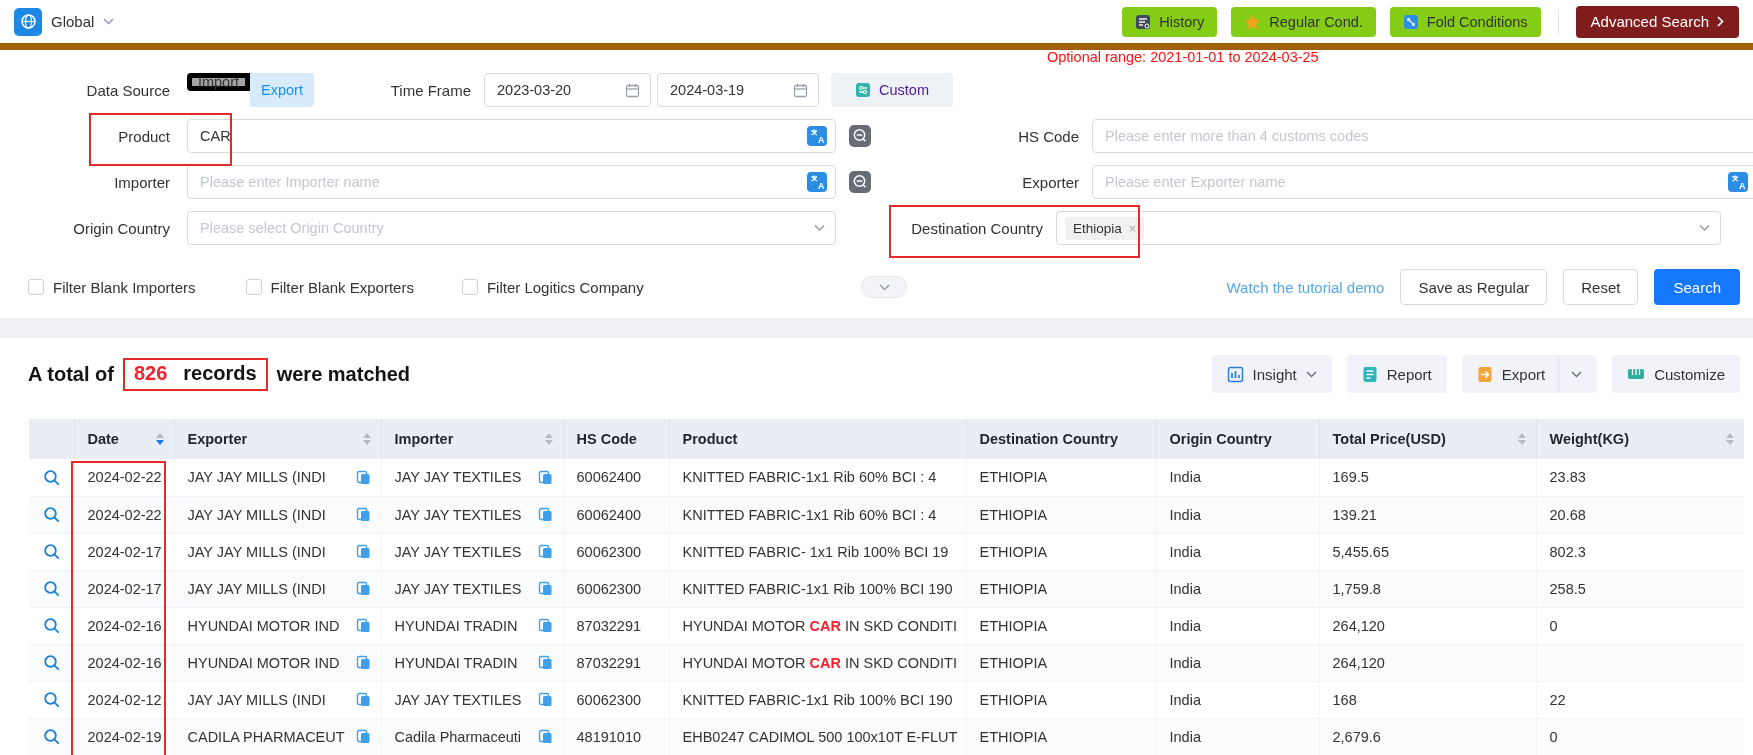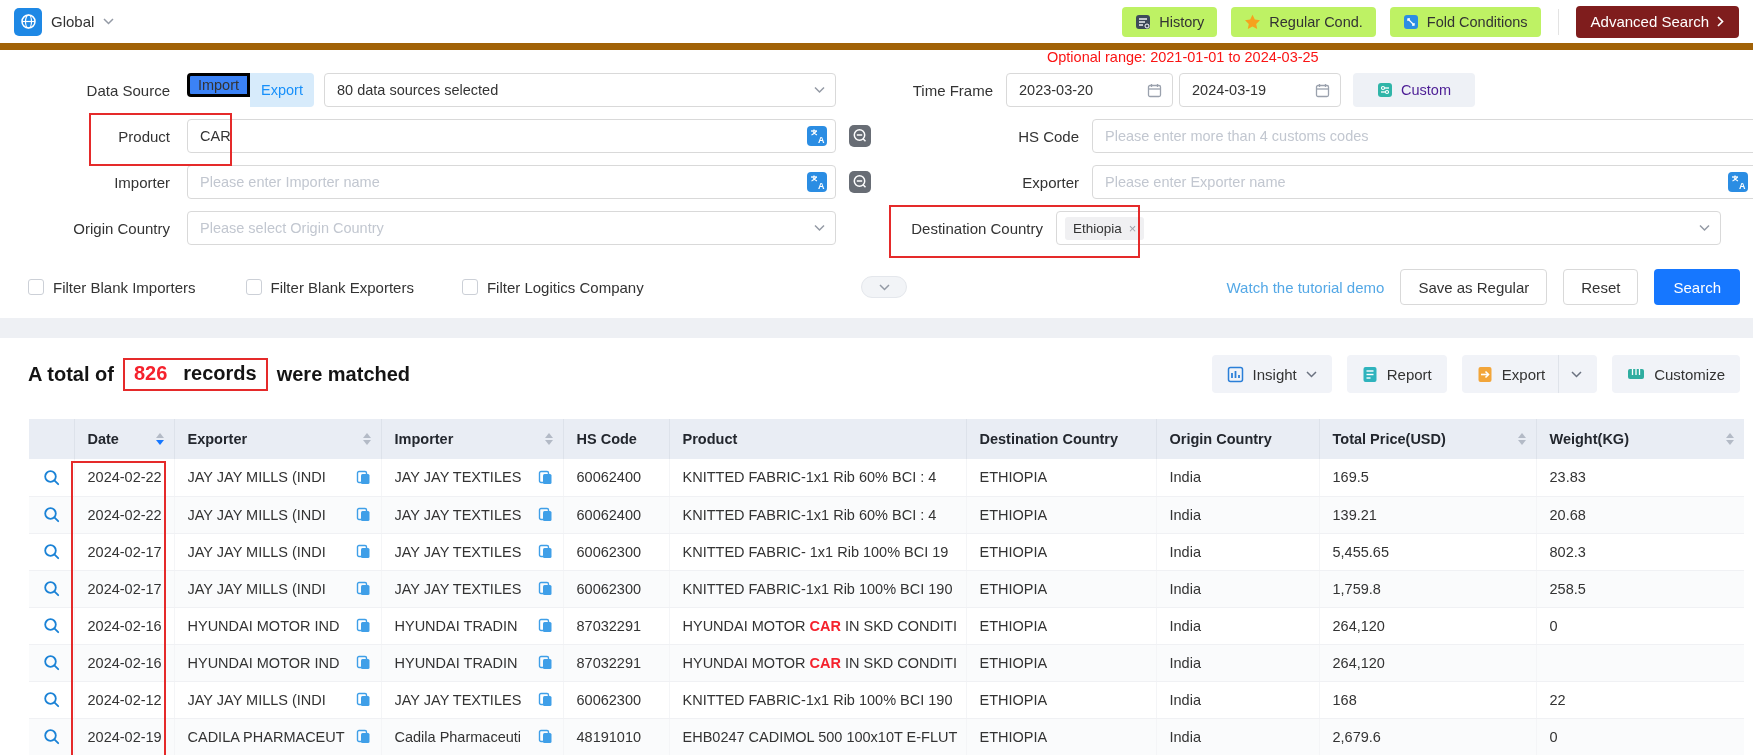--- a/index.html
+++ b/index.html
@@ -14,21 +14,21 @@
   svg { display:block; }
 
   
   .topbar { position:absolute; top:0; left:0; right:0; height:50px; background:#fff;
             border-bottom:7px solid #a16207; display:flex; align-items:center; padding:0 14px; z-index:5;}
   .brand { display:flex; align-items:center; gap:9px; cursor:pointer;}
   .logo { width:28px; height:28px; border-radius:5px; background:#1e88e5;
           display:flex; align-items:center; justify-content:center;}
   .brand-label { font-size:15px; color:#333; }
   .topbar-right { margin-left:auto; display:flex; align-items:center; gap:14px; }
-  .tb-btn { height:30px; background:#bef264; border-radius:4px; display:flex; align-items:center;
+  .tb-btn { height:30px; background:#84cc16; border-radius:4px; display:flex; align-items:center;
             gap:8px; padding:0 13px; font-size:14.5px; color:#333; cursor:pointer; }
   .tb-divider { width:1px; height:26px; background:#e3e3e3; margin:0 3px; }
   .adv-btn { height:32px; background:#7f1d1d; color:#fff; border-radius:4px; display:flex;
              align-items:center; gap:8px; padding:0 15px; font-size:15px; cursor:pointer; }
 
   
   .form-section { position:absolute; top:45px; left:0; right:0; height:268px; background:#fff; }
   .opt-range { position:absolute; left:1047px; top:4px; color:#fa1414; font-size:14.5px; }
   .form-rows { position:absolute; top:28px; left:0; right:0; }
   .frow { display:flex; align-items:center; height:34px; margin-bottom:12px; }
@@ -36,23 +36,23 @@
   .ctl-l { margin-left:17px; width:649px; flex:none; display:flex; align-items:center; position:relative; }
   .lbl-r { width:207px; text-align:right; font-size:15px; color:#333; flex:none; }
   .ctl-r { margin-left:13px; flex:1; display:flex; align-items:center; position:relative; margin-right:13px; }
 
   .inp { height:34px; border:1px solid #d9d9d9; border-radius:4px; font-size:14.5px; color:#333;
          padding:0 12px; outline:none; background:#fff; font-family:"Liberation Sans",sans-serif;}
   .inp::placeholder { color:#c2c7d0; }
   .inp-icon-pad { padding-right:42px; }
 
   .seg { display:flex; flex:none; }
-  .seg-import { width:63px; height:24px; border:3px solid #000000; border-radius:4px 0 0 4px;
+  .seg-import { width:63px; height:18px; border:5px solid #000000; border-radius:4px 0 0 4px;
                 display:flex; align-items:center; justify-content:center; font-size:14.5px; color:#333;
-                background:#3b82f6; cursor:pointer; }
+                background:#a3a3a3; cursor:pointer; }
   .seg-export { width:64px; height:34px; border-radius:0 4px 4px 0; display:flex; align-items:center;
                 justify-content:center; font-size:14.5px; color:#1890fa; background:#d7ebfb; cursor:pointer; }
 
   .select { height:34px; border:1px solid #d9d9d9; border-radius:4px; display:flex; align-items:center;
             padding:0 30px 0 12px; position:relative; background:#fff; cursor:pointer; }
   .sel-placeholder { font-size:14.5px; color:#c2c7d0; }
   .sel-text { font-size:14.5px; color:#333; }
   .select .chev { position:absolute; right:10px; top:50%; transform:translateY(-50%); }
 
   .icon-in { position:absolute; right:8px; top:50%; transform:translateY(-50%); cursor:pointer; }
@@ -195,28 +195,20 @@
 
   <div class="form-rows">
 
     <div class="frow">
       <div class="lbl-l">Data Source</div>
       <div class="ctl-l" style="width:auto;">
         <div class="seg">
           <div class="seg-import">Import</div>
           <div class="seg-export">Export</div>
         </div>
-        <div class="select" style="width:512px; margin-left:10px;">
-          <span class="sel-text">80 data sources selected</span>
-          <span class="chev">
-            <svg width="11" height="7" viewBox="0 0 11 7">
-                <polyline points="1,1 5.5,5.5 10,1" fill="none" stroke="#949aa5" stroke-width="1.5"></polyline>
-              </svg>
-          </span>
-        </div>
       </div>
       <div class="lbl-r" style="width:157px;">Time Frame</div>
       <div class="ctl-r">
         <div class="date-box">
           <span>2023-03-20</span>
           <span>
             <svg width="15" height="15" viewBox="0 0 15 15">
                 <rect x="1.5" y="2.5" width="12" height="11" rx="1.5" fill="none" stroke="#9aa1ad" stroke-width="1.3"></rect>
                 <line x1="4.5" y1="1" x2="4.5" y2="4" stroke="#9aa1ad" stroke-width="1.3"></line>
                 <line x1="10.5" y1="1" x2="10.5" y2="4" stroke="#9aa1ad" stroke-width="1.3"></line>

